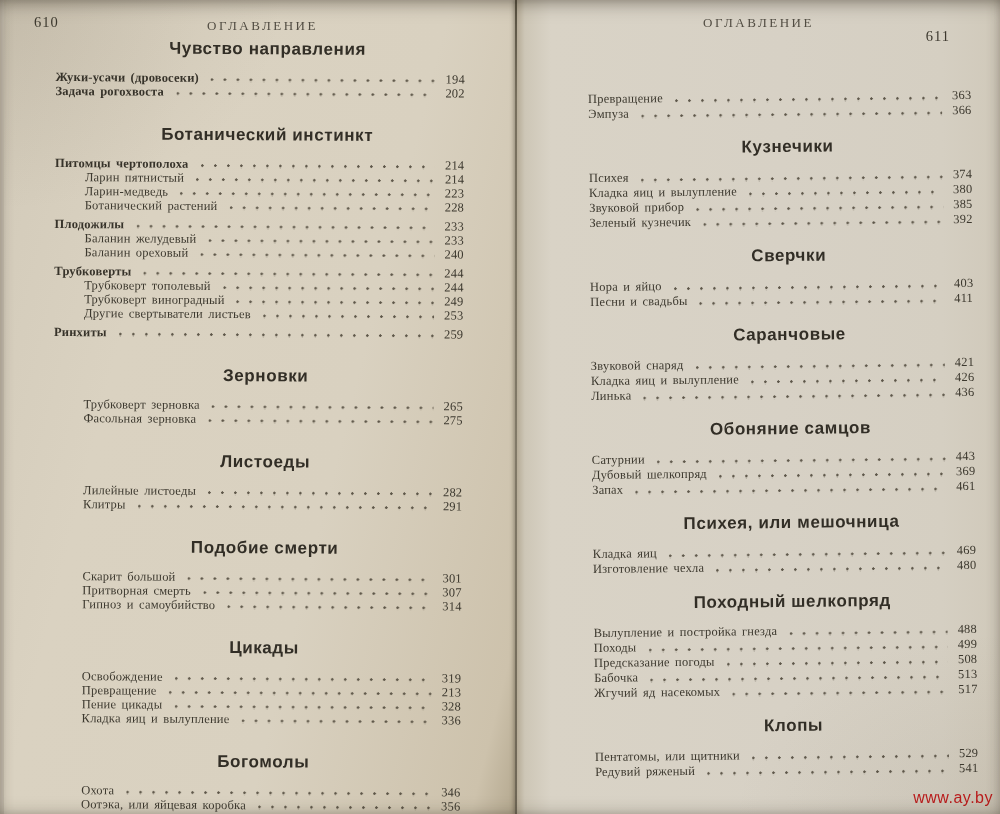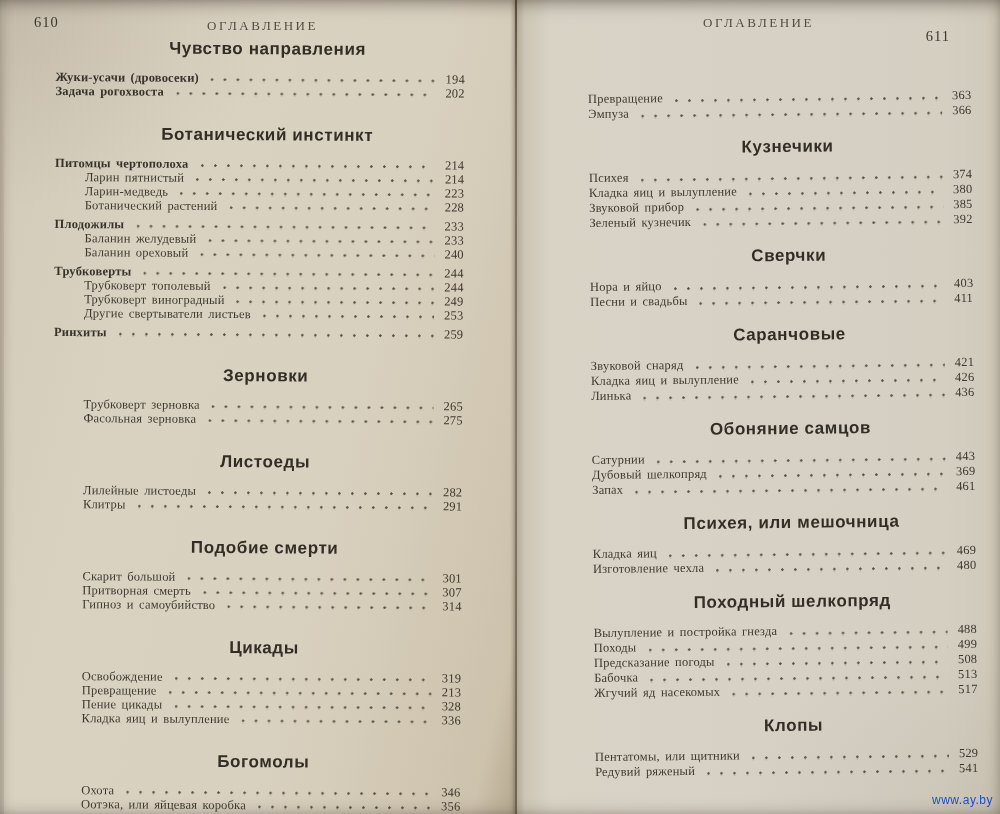--- a/index.html
+++ b/index.html
@@ -89,21 +89,21 @@
     background-size: 13px 4px; background-repeat: repeat-x;
   }
   .pnum {
     flex: 0 0 auto; width: 34px; text-align: left;
     font-weight: normal; font-size: 12.5px; color: #3d392f;
   }
   
   #watermark {
     position: absolute; right: 7px; bottom: 7px;
     font-family: "Liberation Sans", sans-serif;
-    font-size: 12px; color: #1d4ed8; letter-spacing: 0.5px;
+    font-size: 16px; color: #b91c1c; letter-spacing: 0.5px;
   }
 </style>
 </head>
 <body>
 
 <div id="book">
 
   <div id="left-page" class="page">
     <span id="left-page-num" class="corner-num">610</span>
     <div class="running-title">ОГЛАВЛЕНИЕ</div>

